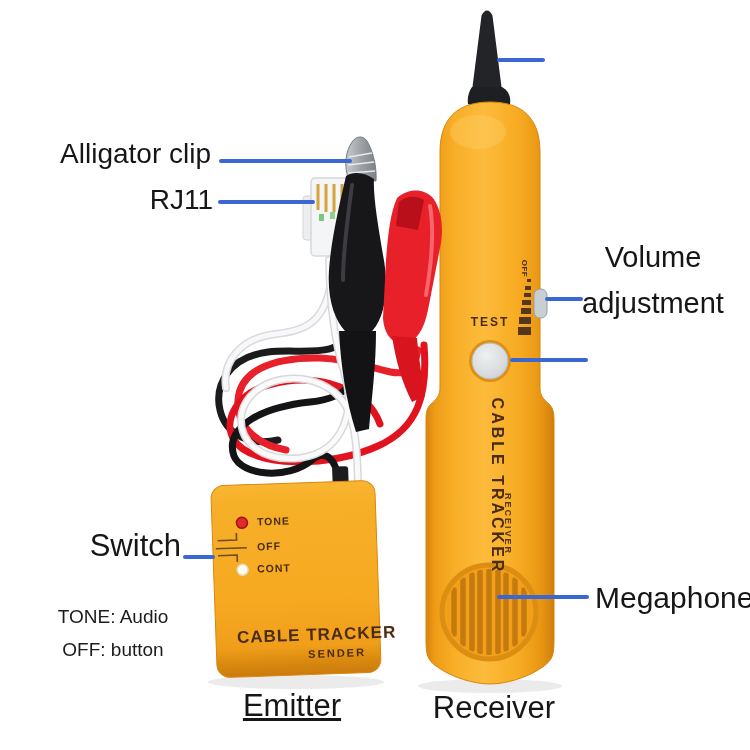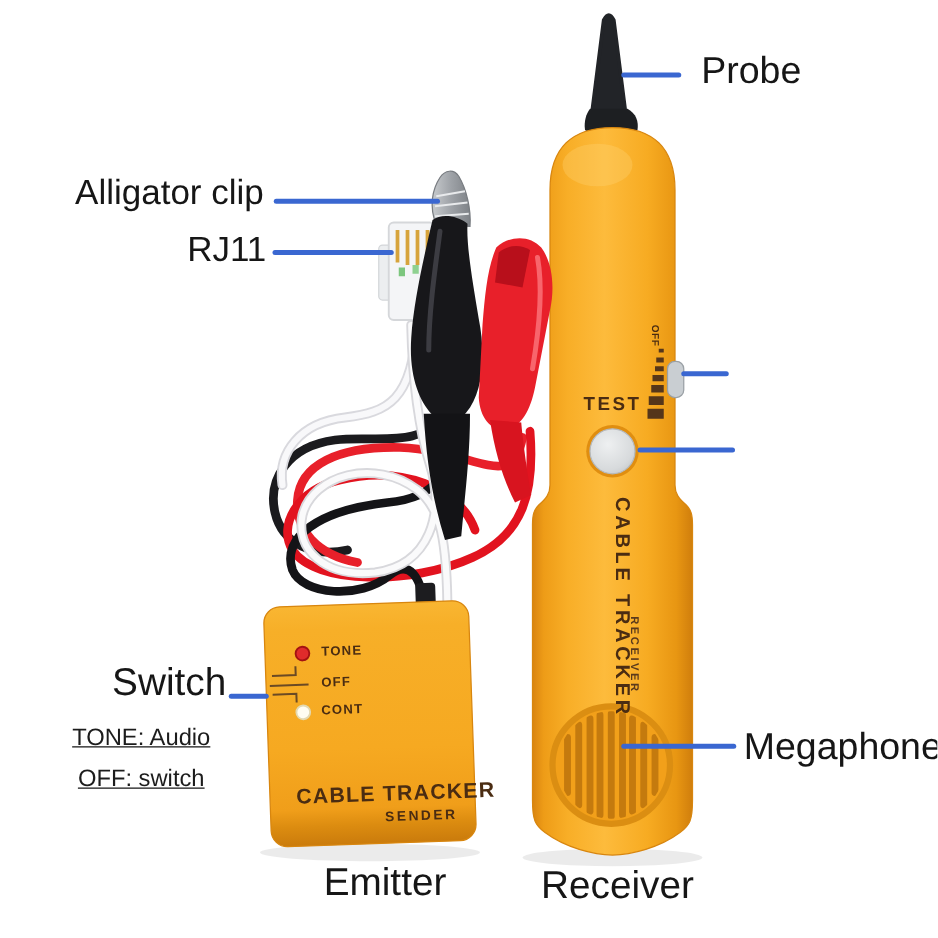--- a/index.html
+++ b/index.html
@@ -20,21 +20,21 @@
   .right-anchor{text-align:center;}
   .center{text-align:center;}
   
   .legend-line{font-size:19px;color:#1c1c1c;margin:0 0 11px 0;}
   
   .dev-text{position:absolute;color:#4A2C12;font-weight:bold;white-space:nowrap;}
   .em-rot{transform:rotate(-2deg);}
   .v-rot{transform:rotate(90deg);}
   .receiver-brand{font-size:16px;letter-spacing:3px;transform-origin:center;}
   .receiver-model{font-size:9px;letter-spacing:2px;transform-origin:center;color:#5a3a1c;}
-  .test-label{font-size:15px;letter-spacing:2px;}
+  .test-label{font-size:12px;letter-spacing:2px;}
   .vol-off{font-size:8px;letter-spacing:0.5px;transform-origin:center;color:#4A2C12;}
   .sw-label{font-size:10.5px;letter-spacing:1px;}
   .em-brand{font-size:17px;letter-spacing:1px;transform-origin:left center;}
   .em-model{font-size:11px;letter-spacing:2px;transform-origin:right center;}
 </style>
 </head>
 <body>
 
 <div class="stage">
 
@@ -178,38 +178,41 @@
   </svg>
 
   <div class="lead" style="left:497px;top:58px;width:48px;"></div>
   <div class="lead" style="left:219px;top:159px;width:133px;"></div>
   <div class="lead" style="left:218px;top:200px;width:97px;"></div>
   <div class="lead" style="left:545px;top:297px;width:38px;"></div>
   <div class="lead" style="left:510px;top:358px;width:78px;"></div>
   <div class="lead" style="left:183px;top:555px;width:32px;"></div>
   <div class="lead" style="left:497px;top:595px;width:92px;"></div>
 
-  <div class="callout cal-30" style="left:561px;top:40px;">Probe</div>
 
   <div class="callout cal-28 right-anchor" style="right:539px;top:138px;">Alligator clip</div>
 
   <div class="callout cal-28 right-anchor" style="right:537px;top:184px;margin-left:44px;">RJ11</div>
 
+  <div class="callout cal-29 center" style="left:568px;top:234px;width:170px;line-height:46px;">
+    <div>Volume</div>
+    <div>adjustment</div>
+  </div>
 
 
   <div class="callout cal-31 right-anchor" style="right:569px;top:528px;">Switch</div>
 
-  <div class="abs center" style="left:15px;top:580px;width:196px;text-decoration:underline;">
+  <div class="abs center" style="left:15px;top:606px;width:196px;">
     <div class="legend-line">TONE: Audio</div>
-    <div class="legend-line">OFF: switch</div>
+    <div class="legend-line">OFF: button</div>
   </div>
 
   <div class="callout cal-30" style="left:595px;top:581px;">Megaphone</div>
 
-  <div class="callout cal-31 center" style="left:228px;top:688px;width:160px;">Emitter</div>
+  <div class="callout cal-31 center" style="left:212px;top:688px;width:160px;text-decoration:underline;">Emitter</div>
 
   <div class="callout cal-31 center" style="left:414px;top:690px;width:160px;">Receiver</div>
 
   <div class="dev-text test-label center" style="left:464px;top:315px;width:52px;">TEST</div>
   <div class="dev-text vol-off v-rot" style="left:513px;top:264px;width:22px;text-align:center;">OFF</div>
   <div class="dev-text receiver-brand v-rot center" style="left:407px;top:477px;width:180px;">CABLE TRACKER</div>
   <div class="dev-text receiver-model v-rot center" style="left:468px;top:519px;width:80px;">RECEIVER</div>
 
   <div class="dev-text sw-label em-rot" style="left:257px;top:515px;">TONE</div>
   <div class="dev-text sw-label em-rot" style="left:257px;top:540px;">OFF</div>

